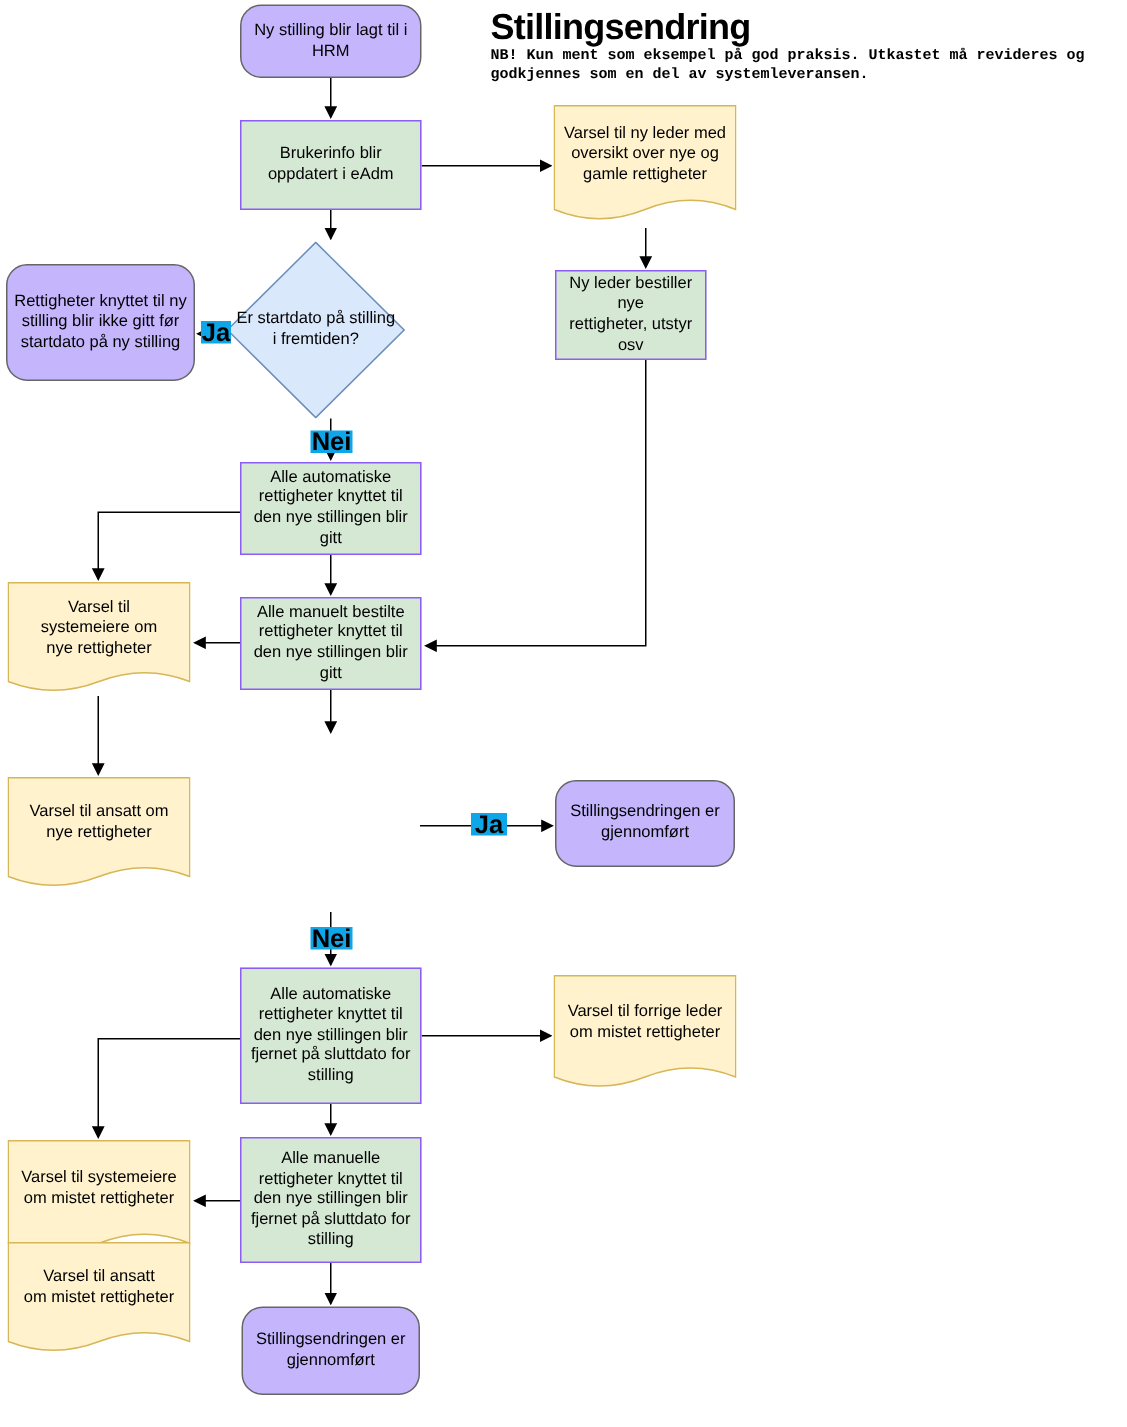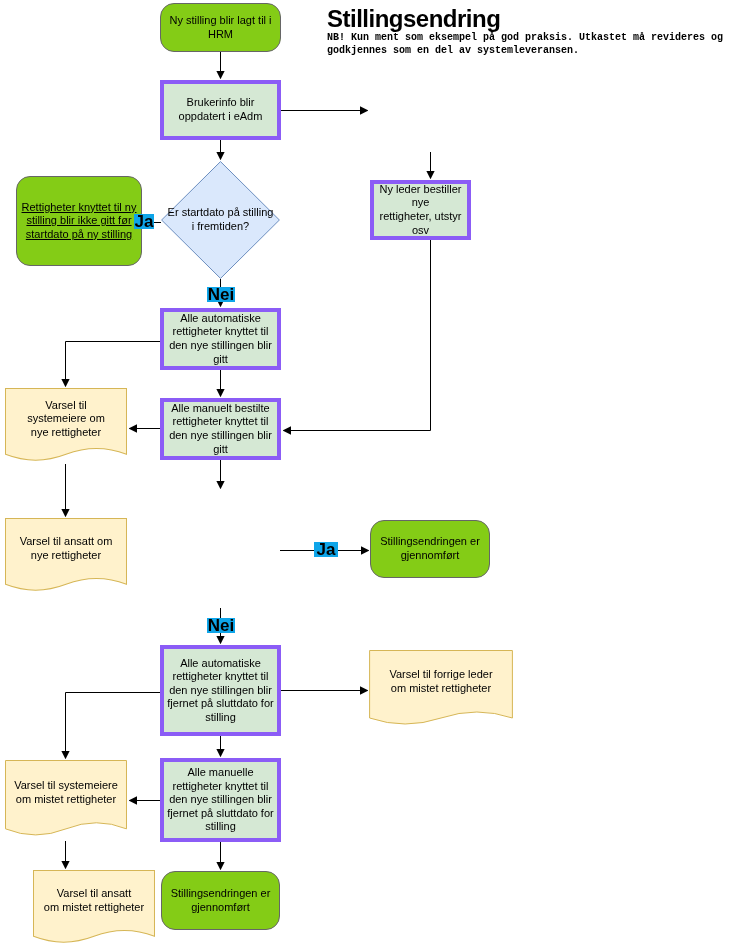--- a/index.html
+++ b/index.html
@@ -8,22 +8,22 @@
   .canvas { position:relative; width:751px; height:951px; background:#ffffff; overflow:hidden; }
 
   
   .edges { position:absolute; left:0; top:0; width:751px; height:951px; pointer-events:none; }
   .edges polyline { fill:none; stroke:#000000; stroke-width:1; }
 
   
   .node { position:absolute; display:flex; align-items:center; justify-content:center;
           text-align:center; font-size:11px; line-height:1.23; color:#000;
           white-space:pre-line; }
-  .process  { background:#d5e8d4; border:4px solid #8b5cf6; }
-  .rounded  { background:#84cc16; border:1px solid #666666; border-radius:14px; }
+  .process  { background:#d5e8d4; border:1px solid #8b5cf6; }
+  .rounded  { background:#c4b5fd; border:1px solid #666666; border-radius:14px; }
   .decision, .document { background:none; border:none; }
   .shape-svg { position:absolute; left:0; top:0; width:100%; height:100%; }
   .decision .shape-svg polygon { fill:#dae8fc; stroke:#6c8ebf; }
   .document .shape-svg path    { fill:#fff2cc; stroke:#d6b656; }
   .lbl { position:relative; z-index:1; padding:1px 2px; }
   .document .lbl { padding-bottom:17px; }
 
   
   .edge-label { position:absolute; z-index:2; background:#0ea5e9; font-size:17px;
                 display:flex; align-items:center; justify-content:center;font-weight:bold; }
@@ -74,35 +74,43 @@
   <div class="node rounded" style="left: 160px; top: 3px; width: 121px; height: 49px;">
     <span class="lbl">Ny stilling blir lagt til i
 HRM</span>
   </div>
 
   <div class="node process" style="left: 160px; top: 80px; width: 121px; height: 60px;">
     <span class="lbl">Brukerinfo blir
 oppdatert i eAdm</span>
   </div>
 
+  <div class="node document" style="left: 369px; top: 70px; width: 122px; height: 82px;">
+    <svg class="shape-svg" viewBox="0 0 120 80" preserveAspectRatio="none">
+      <path d="M0.5,0.5 L119.5,0.5 L119.5,68 Q90,56 60,68 Q30,80 0.5,68 Z" vector-effect="non-scaling-stroke"></path>
+    </svg>
+    <span class="lbl">Varsel til ny leder med
+oversikt over nye og
+gamle rettigheter</span>
+  </div>
 
   <div class="node process" style="left: 370px; top: 180px; width: 101px; height: 60px;">
     <span class="lbl">Ny leder bestiller nye
 rettigheter, utstyr osv</span>
   </div>
 
-  <div class="node decision" style="left: 161px; top: 161px; width: 119px; height: 118px;">
+  <div class="node decision" style="left: 151px; top: 161px; width: 119px; height: 118px;">
     <svg class="shape-svg" viewBox="0 0 100 100" preserveAspectRatio="none">
       <polygon points="50,0.5 99.5,50 50,99.5 0.5,50" vector-effect="non-scaling-stroke"></polygon>
     </svg>
     <span class="lbl">Er startdato på stilling
 i fremtiden?</span>
   </div>
 
-  <div class="node rounded" style="left: 16px; top: 176px; width: 126px; height: 90px; text-decoration: underline;">
+  <div class="node rounded" style="left: 4px; top: 176px; width: 126px; height: 78px;">
     <span class="lbl">Rettigheter knyttet til ny
 stilling blir ikke gitt før
 startdato på ny stilling</span>
   </div>
 
   <div class="node process" style="left: 160px; top: 308px; width: 121px; height: 62px;">
     <span class="lbl">Alle automatiske
 rettigheter knyttet til
 den nye stillingen blir
 gitt</span>
@@ -139,21 +147,21 @@
   </div>
 
   <div class="node process" style="left: 160px; top: 645px; width: 121px; height: 91px;">
     <span class="lbl">Alle automatiske
 rettigheter knyttet til
 den nye stillingen blir
 fjernet på sluttdato for
 stilling</span>
   </div>
 
-  <div class="node document" style="left: 369px; top: 650px; width: 144px; height: 80px;">
+  <div class="node document" style="left: 369px; top: 650px; width: 122px; height: 80px;">
     <svg class="shape-svg" viewBox="0 0 120 80" preserveAspectRatio="none">
       <path d="M0.5,0.5 L119.5,0.5 L119.5,68 Q90,56 60,68 Q30,80 0.5,68 Z" vector-effect="non-scaling-stroke"></path>
     </svg>
     <span class="lbl">Varsel til forrige leder
 om mistet rettigheter</span>
   </div>
 
   <div class="node document" style="left: 5px; top: 760px; width: 122px; height: 81px;">
     <svg class="shape-svg" viewBox="0 0 120 80" preserveAspectRatio="none">
       <path d="M0.5,0.5 L119.5,0.5 L119.5,68 Q90,56 60,68 Q30,80 0.5,68 Z" vector-effect="non-scaling-stroke"></path>
@@ -163,21 +171,21 @@
   </div>
 
   <div class="node process" style="left: 160px; top: 758px; width: 121px; height: 84px;">
     <span class="lbl">Alle manuelle
 rettigheter knyttet til
 den nye stillingen blir
 fjernet på sluttdato for
 stilling</span>
   </div>
 
-  <div class="node document" style="left: 5px; top: 870px; width: 122px; height: 78px; margin-left: 28px;">
+  <div class="node document" style="left: 5px; top: 828px; width: 122px; height: 78px;">
     <svg class="shape-svg" viewBox="0 0 120 80" preserveAspectRatio="none">
       <path d="M0.5,0.5 L119.5,0.5 L119.5,68 Q90,56 60,68 Q30,80 0.5,68 Z" vector-effect="non-scaling-stroke"></path>
     </svg>
     <span class="lbl">Varsel til ansatt
 om mistet rettigheter</span>
   </div>
 
   <div class="node rounded" style="left: 161px; top: 871px; width: 119px; height: 59px;">
     <span class="lbl">Stillingsendringen er
 gjennomført</span>

